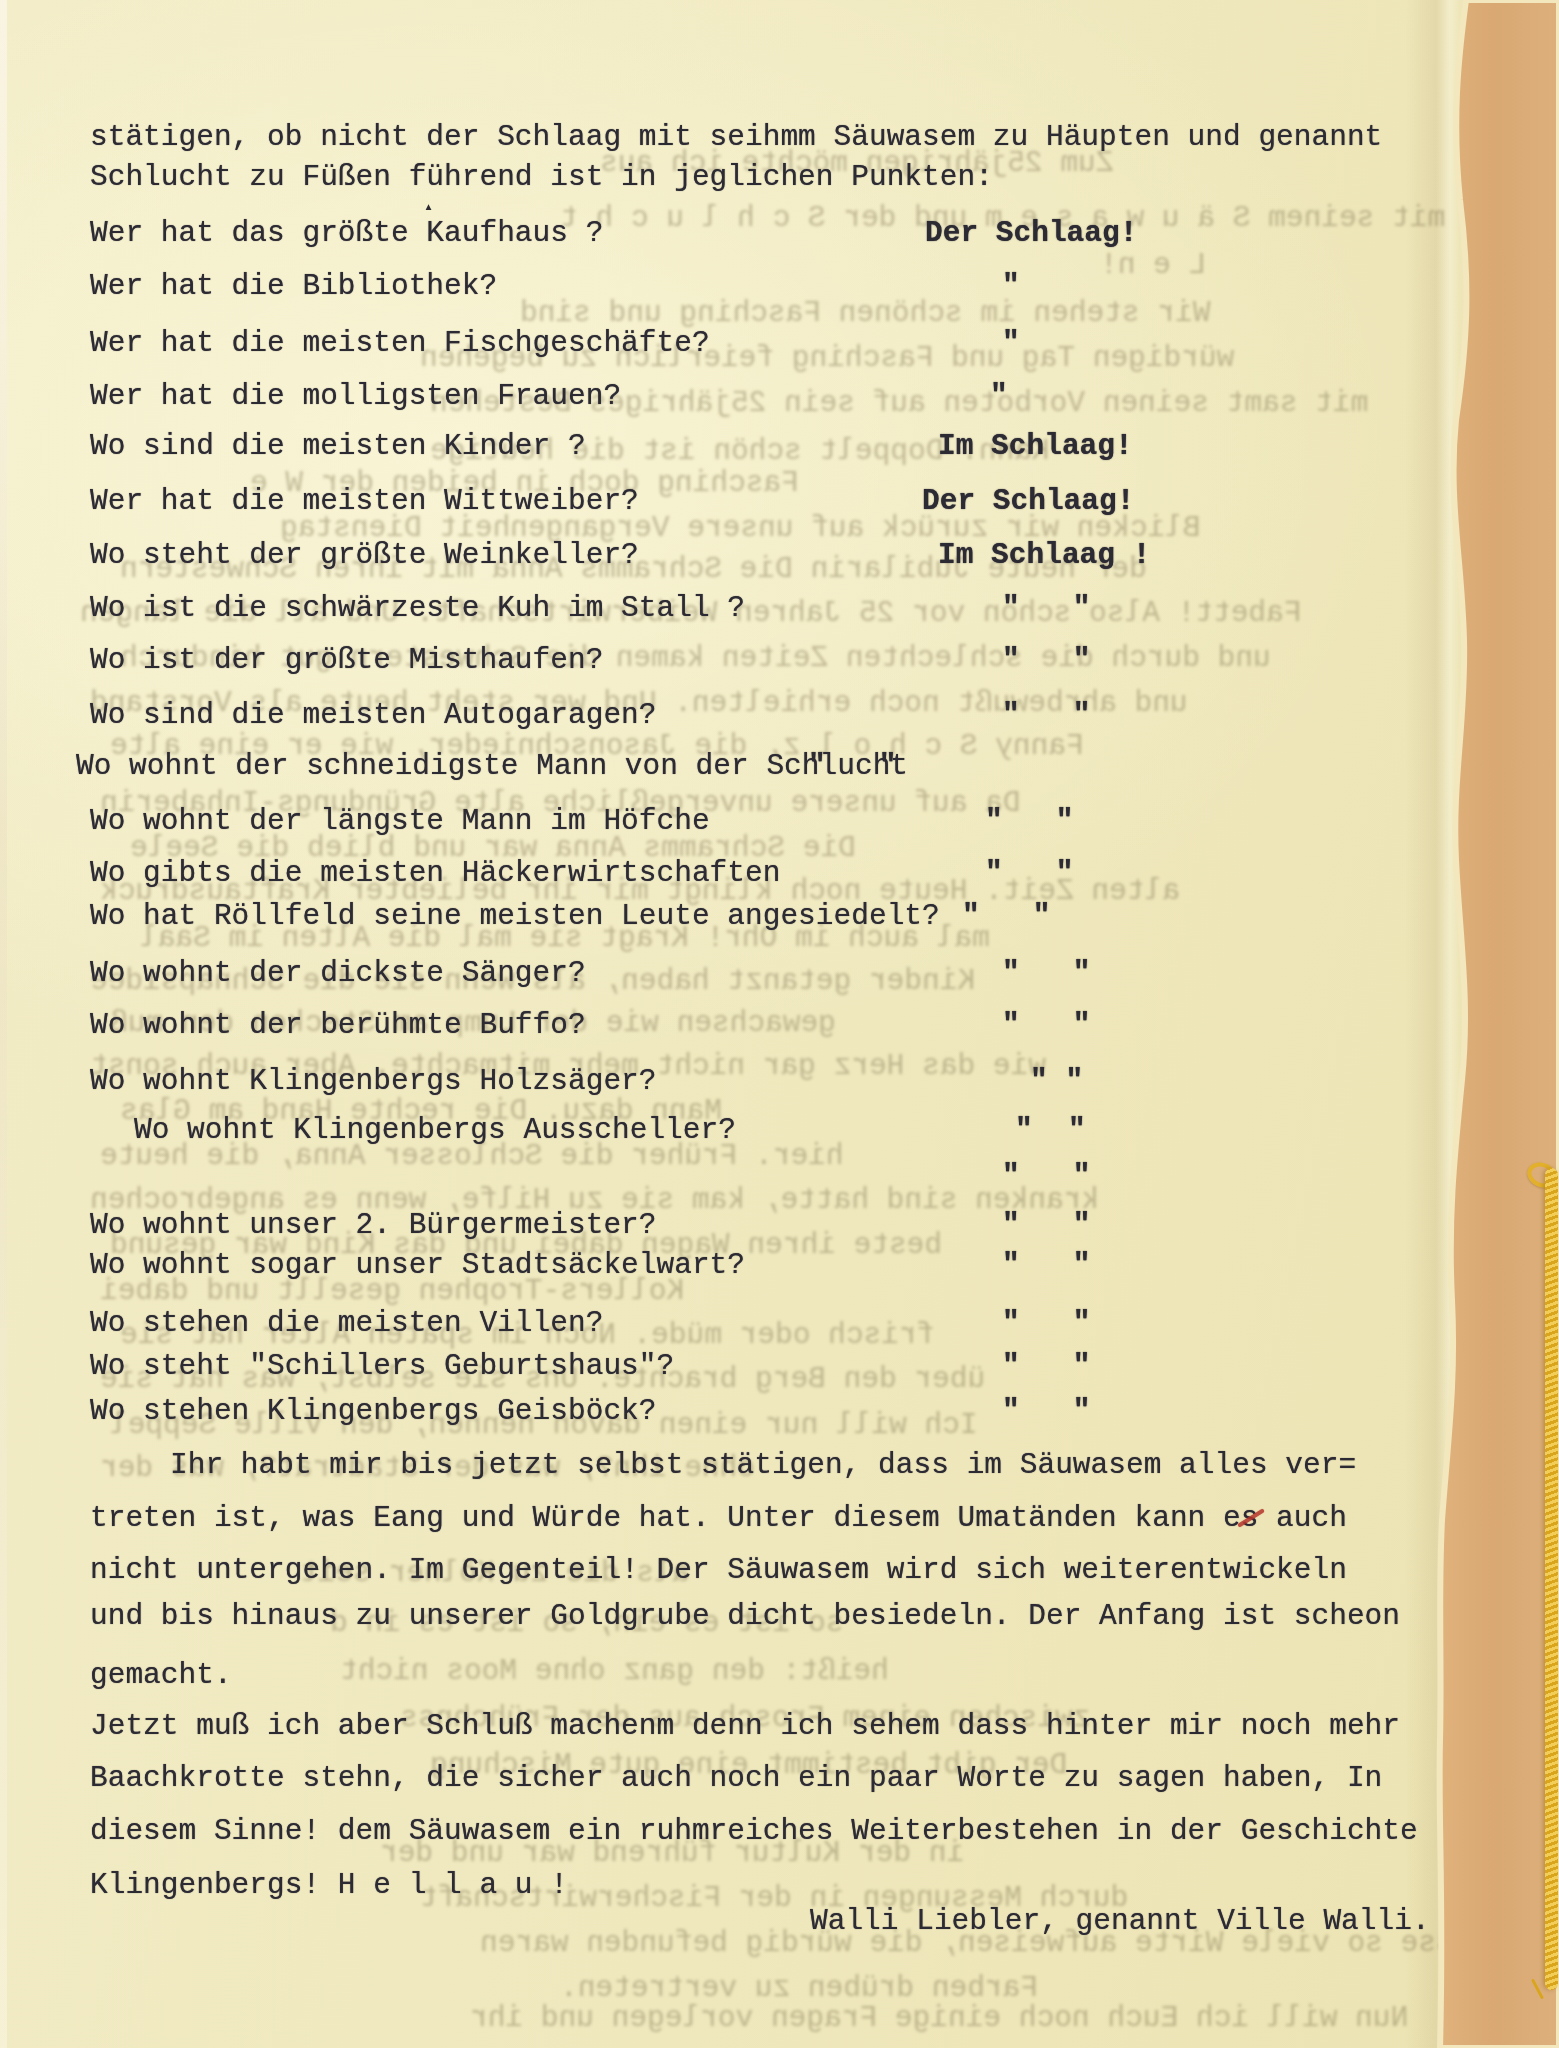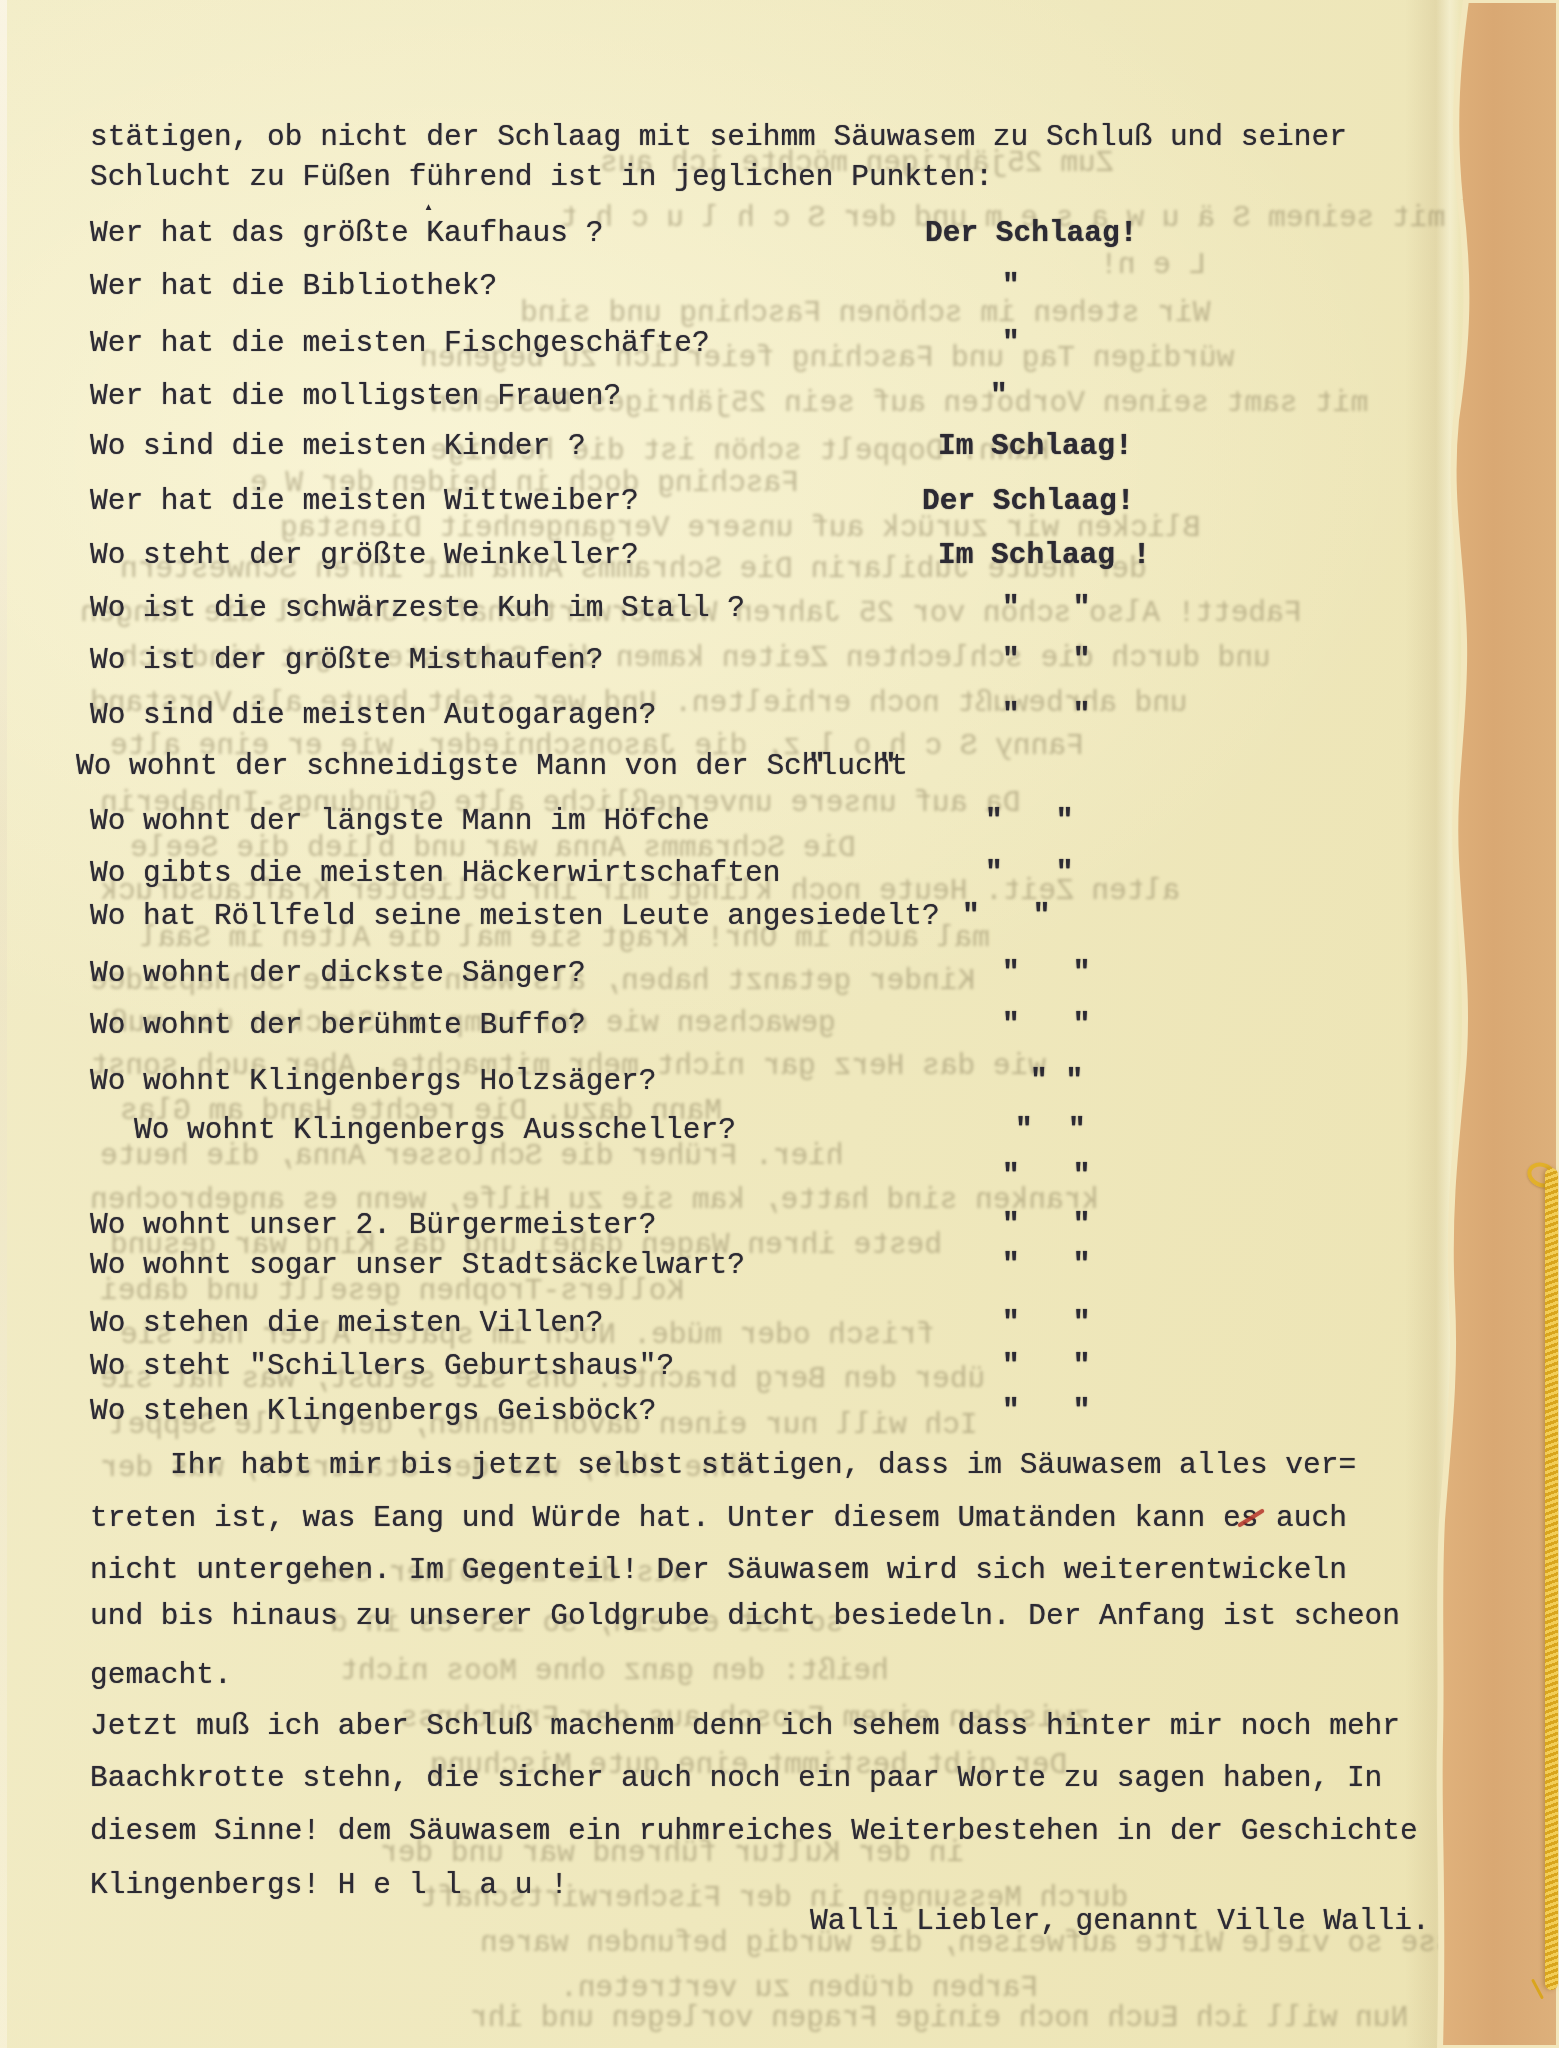--- a/index.html
+++ b/index.html
@@ -95,21 +95,21 @@
       <div class="bleed-line" style="left: 430px; top: 1748px;">Der gibt bestimmt eine gute Mischung</div>
       <div class="bleed-line" style="left: 380px; top: 1836px;">in der Kultur führend war und der</div>
       <div class="bleed-line" style="left: 420px; top: 1881px;">durch Messungen in der Fischerwirtschaft</div>
       <div class="bleed-line" style="left: 480px; top: 1926px;">mal eine Strasse so viele Wirte aufweisen, die würdig befunden waren</div>
       <div class="bleed-line" style="left: 560px; top: 1971px;">Farben drüben zu vertreten.</div>
       <div class="bleed-line" style="left: 470px; top: 2001px;">Nun will ich Euch noch einige Fragen vorlegen und ihr</div>
     </div>
 
   <div class="layer" id="text-layer">
     <div class="line" id="signature-line" style="left: 810px; top: 1904px;">Walli Liebler, genannt Ville Walli.</div>
-  <div class="line" style="left: 90px; top: 120px;">stätigen, ob nicht der Schlaag mit seihmm Säuwasem zu Schluß und seiner</div>
+  <div class="line" style="left: 90px; top: 120px;">stätigen, ob nicht der Schlaag mit seihmm Säuwasem zu Häupten und genannt</div>
       <div class="line" style="left: 90px; top: 160px;">Schlucht zu Füßen führend ist in jeglichen Punkten:</div>
       <div class="line" style="left: 90px; top: 216px;">Wer hat das größte Kaufhaus ?</div>
       <div class="line answer" style="left: 925px; top: 216px;">Der Schlaag!</div>
       <div class="line" style="left: 90px; top: 269px;">Wer hat die Bibliothek?</div>
       <div class="line answer" style="left: 1002px; top: 269px;">"</div>
       <div class="line" style="left: 90px; top: 326px;">Wer hat die meisten Fischgeschäfte?</div>
       <div class="line answer" style="left: 1002px; top: 326px;">"</div>
       <div class="line" style="left: 90px; top: 379px;">Wer hat die molligsten Frauen?</div>
       <div class="line answer" style="left: 990px; top: 379px;">"</div>
       <div class="line" style="left: 90px; top: 429px;">Wo sind die meisten Kinder ?</div>

